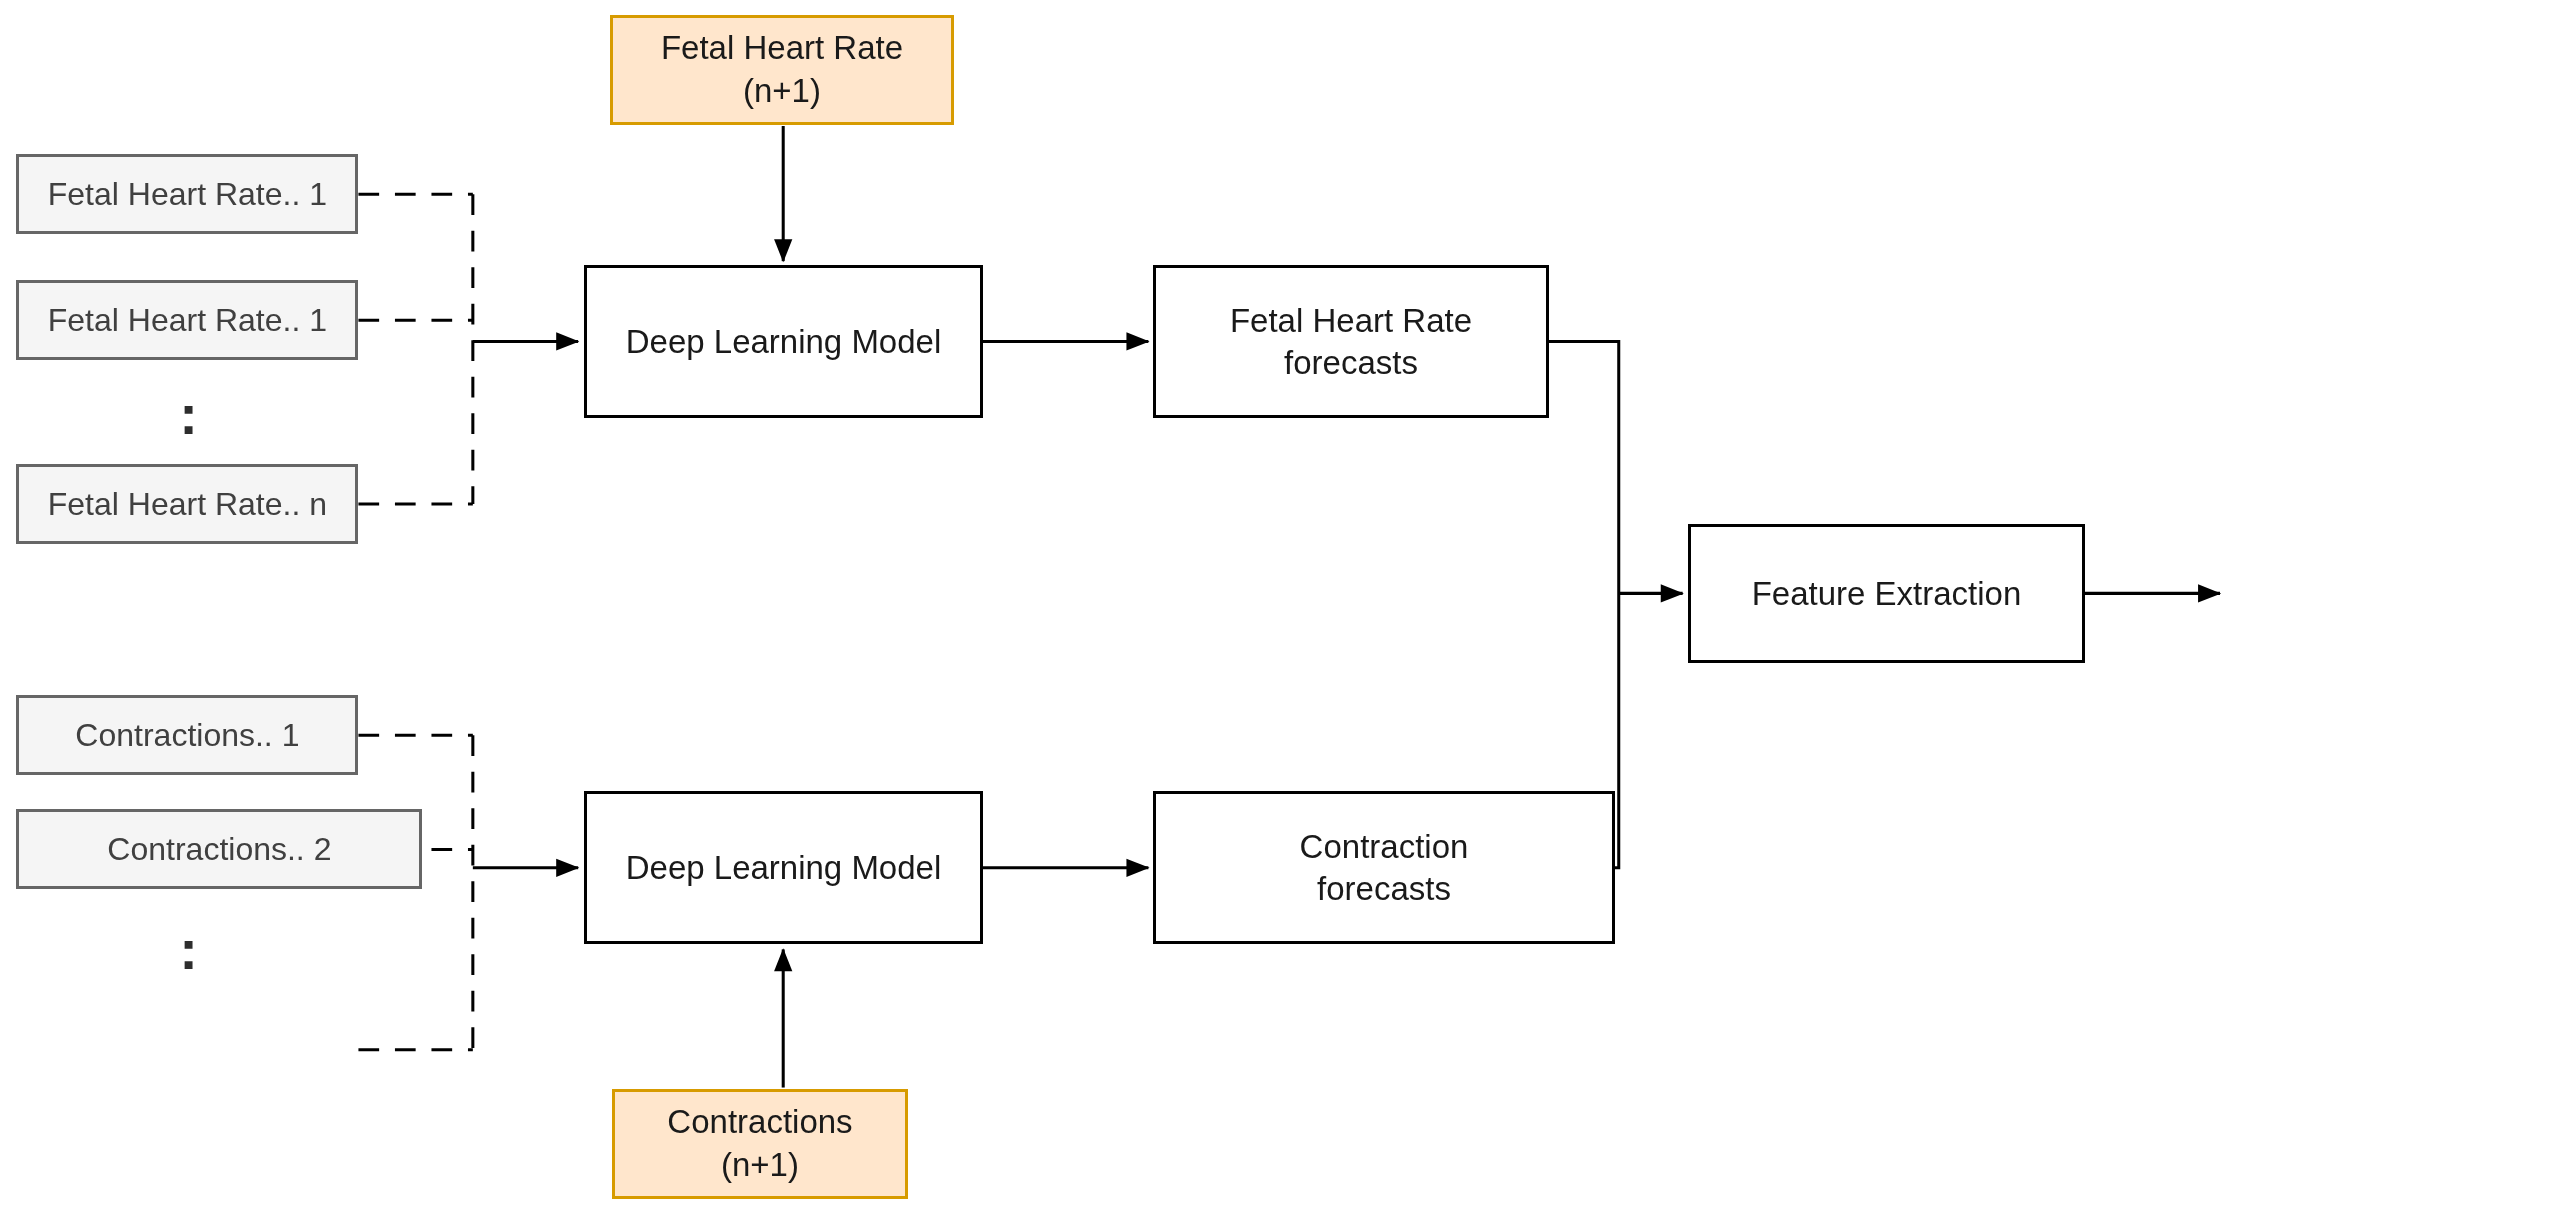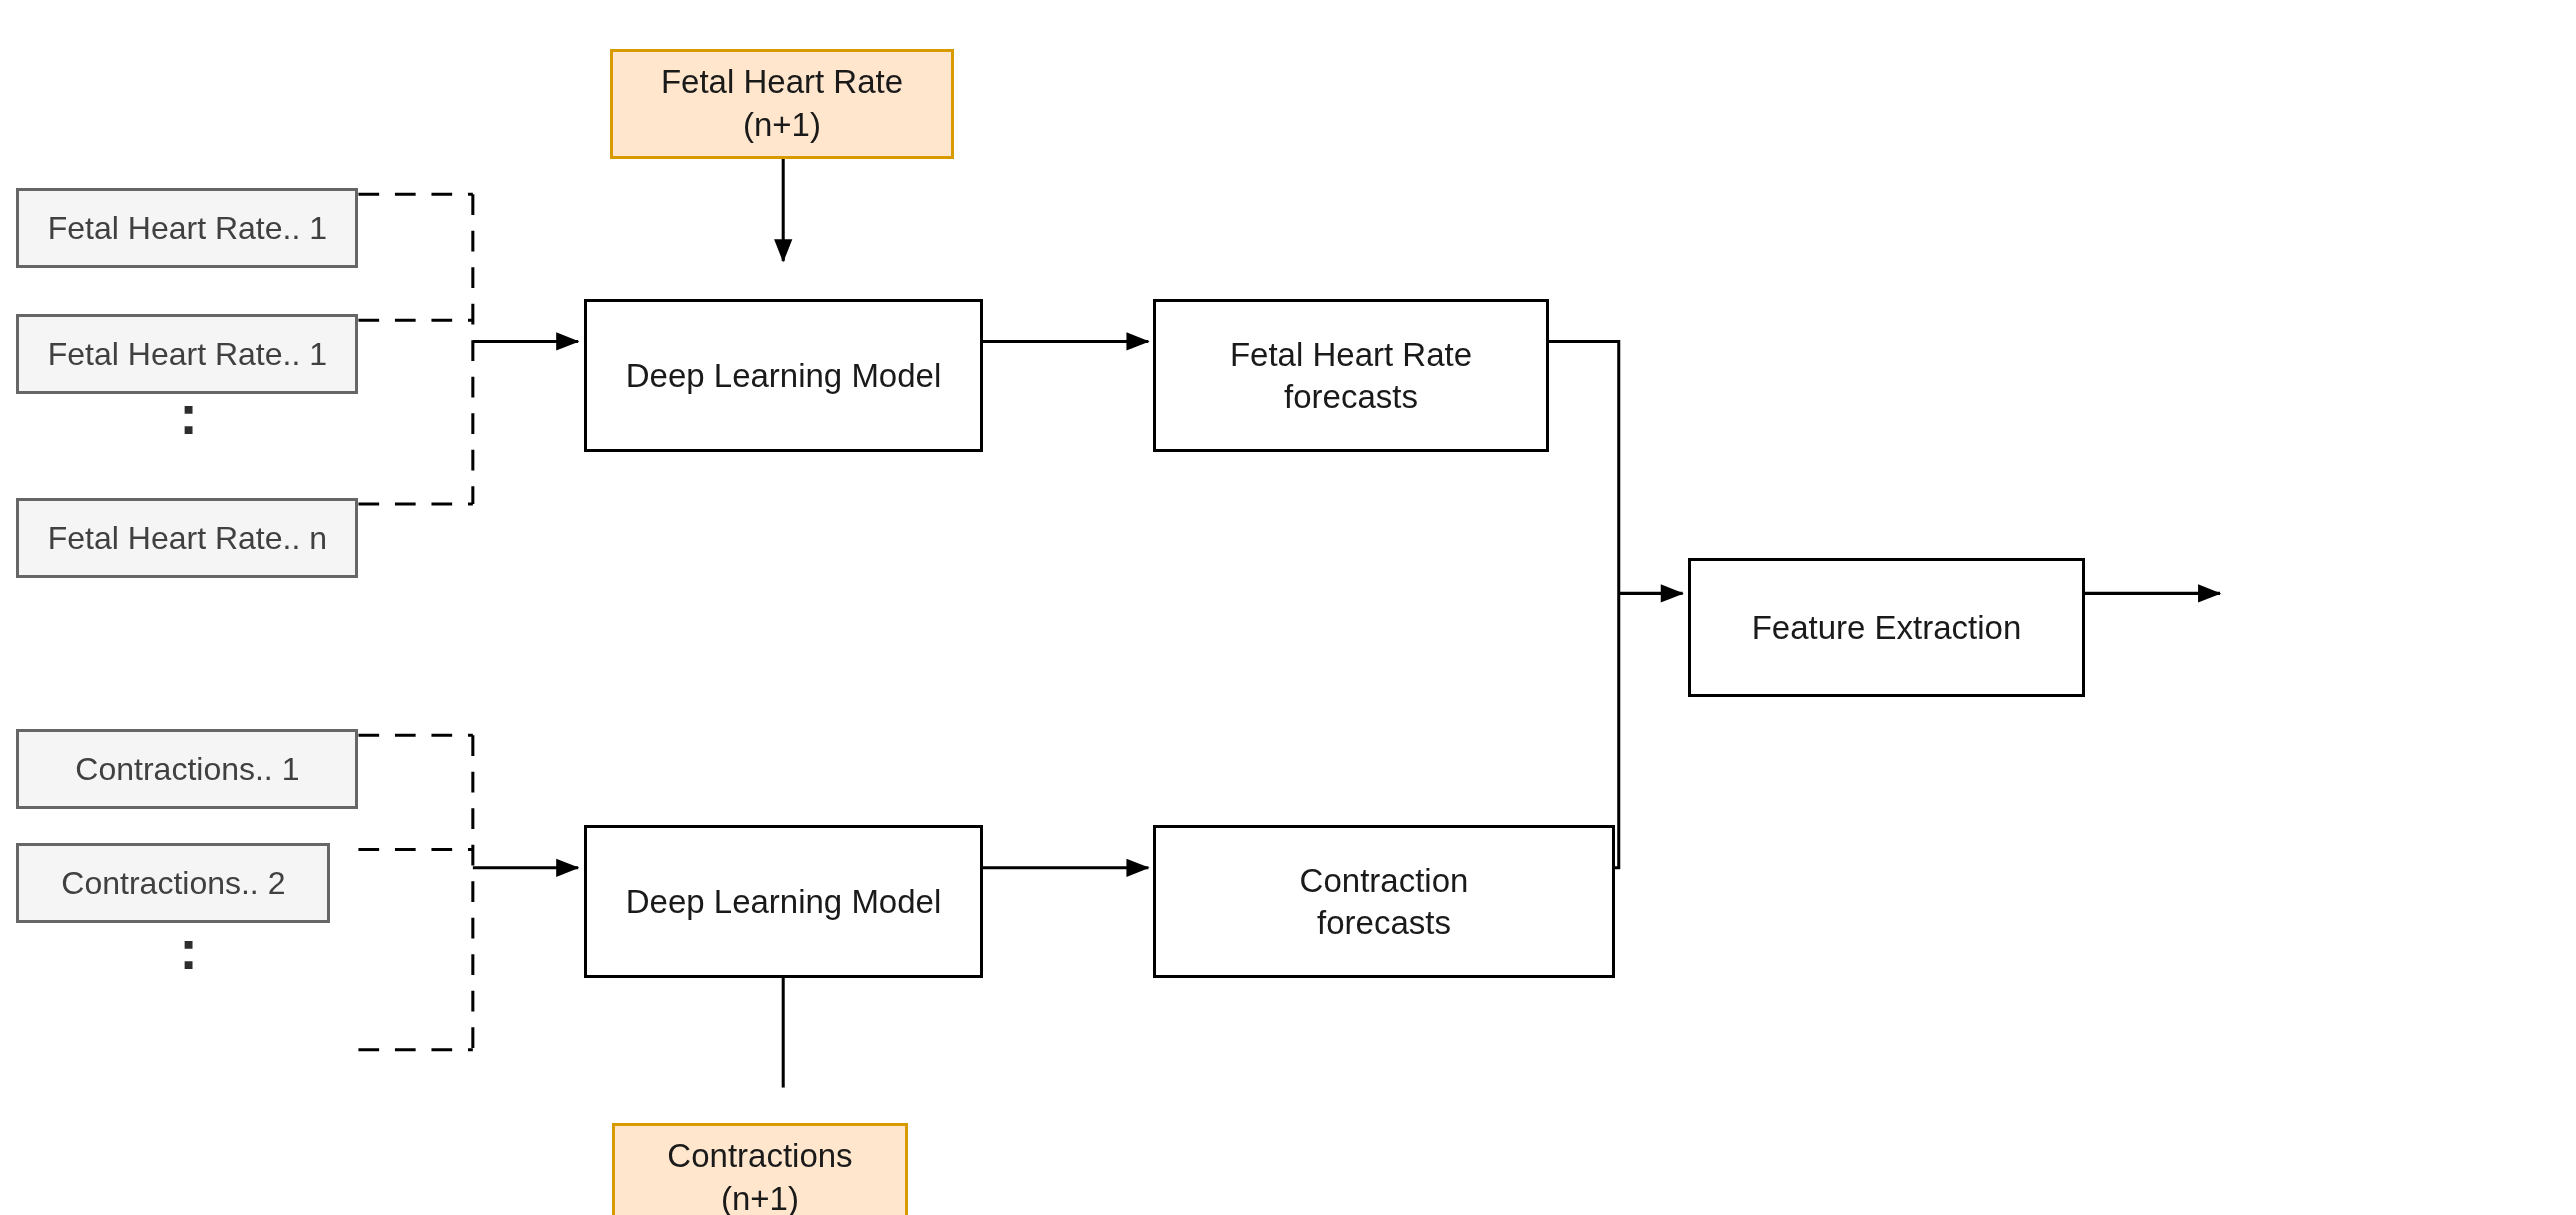--- a/index.html
+++ b/index.html
@@ -25,21 +25,20 @@
   .wire.dash {
     stroke-dasharray: 34 26;
   }
   .node {
     position: absolute;
     box-sizing: border-box;
     display: flex;
     align-items: center;
     justify-content: center;
     text-align: center;
-    margin-top: 34px;
   }
   .node .lbl { display: block; }
   .node .lbl span { display: block; }
   .plain {
     background: #ffffff;
     border: 3.7px solid #000000;
     color: #1a1a1a;
     font-size: 33px;
     line-height: 1.25;
   }
@@ -144,21 +143,21 @@
     </div>
   </div>
 
   <div class="node plain" style="left:1688px; top:524px; width:397px; height:139px">
     <span class="lbl">Feature Extraction</span>
   </div>
 
   <div class="node window" style="left:16.4px; top:695px; width:342px; height:80px">
     <span class="lbl">Contractions.. 1</span>
   </div>
-  <div class="node window" style="left:16.4px; top:809px; width:314px; height:80px">
+  <div class="node window" style="left:16.4px; top:809px; width:406px; height:80px">
     <span class="lbl">Contractions.. 2</span>
   </div>
   <div class="vdots" style="left:152px; top:907px; width:73px; height:85px">
     <span>:</span>
   </div>
 
   <div class="node plain" style="left:584px; top:791px; width:399px; height:153px">
     <span class="lbl">Deep Learning Model</span>
   </div>
   <div class="node plain" style="left:1153px; top:791px; width:462px; height:153px">

